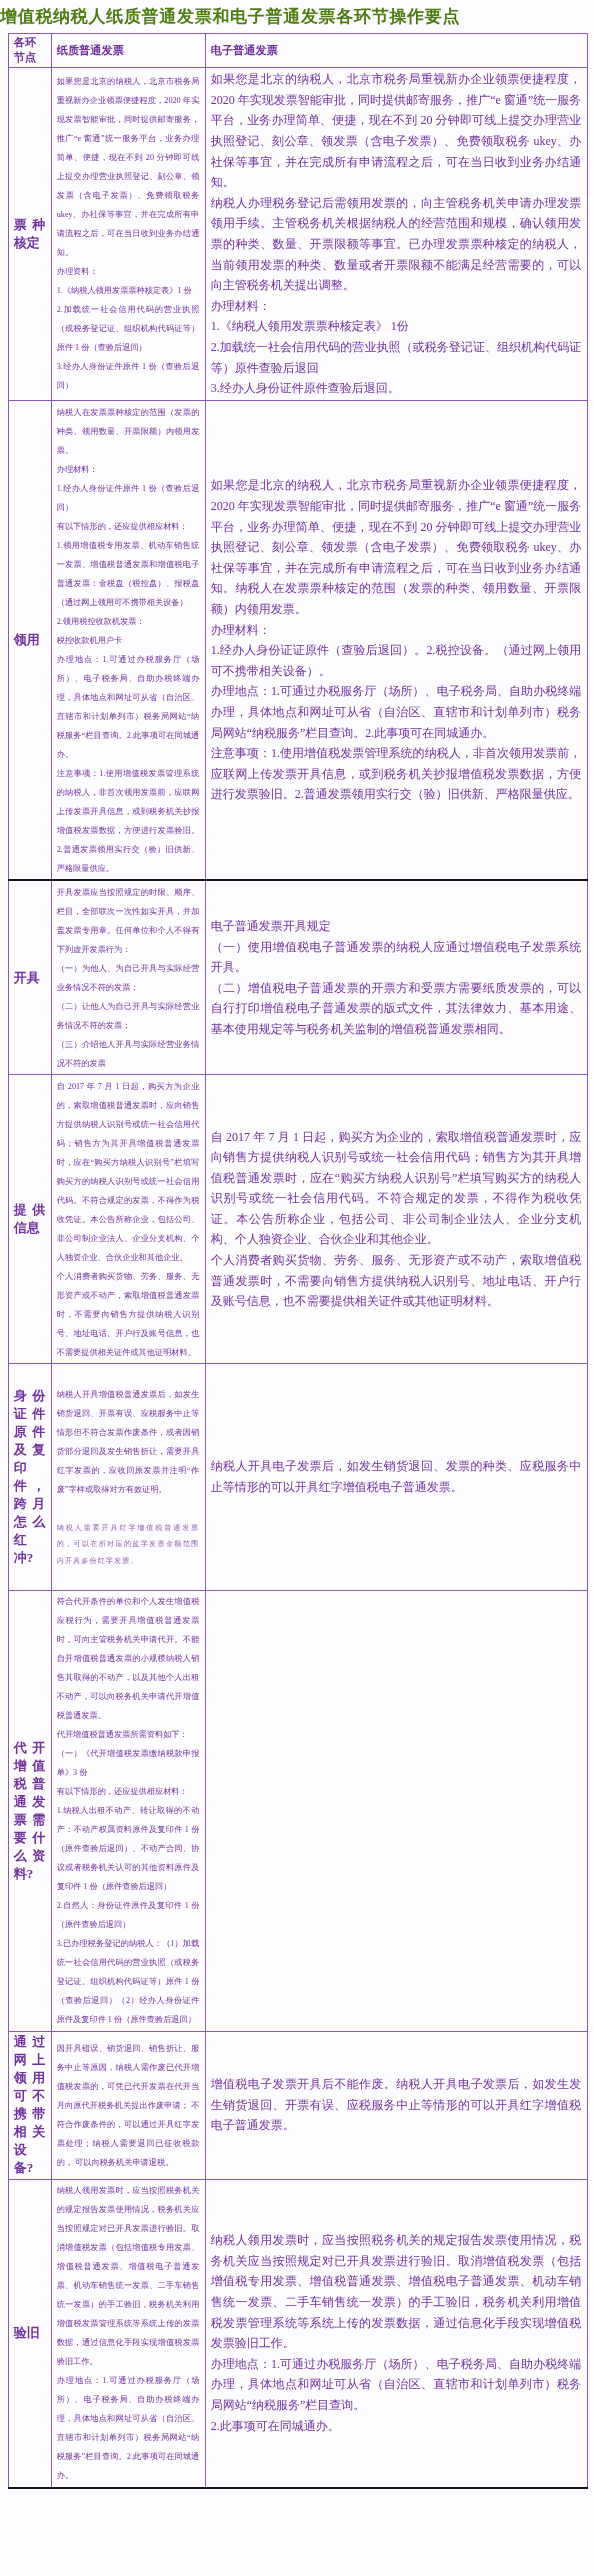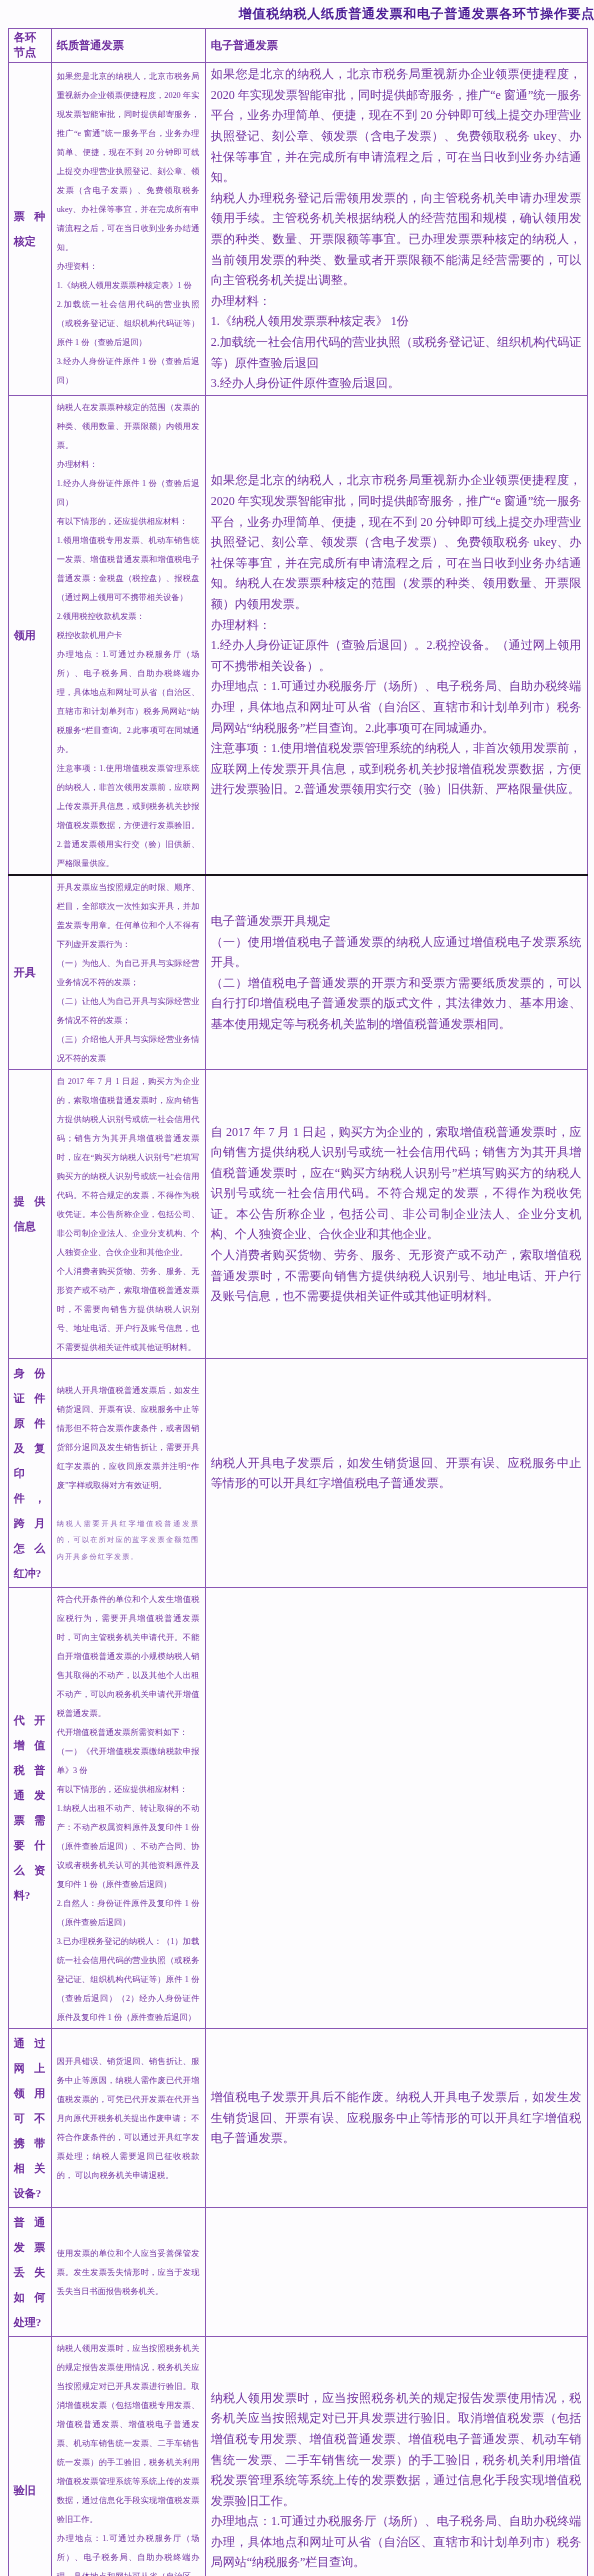--- a/index.html
+++ b/index.html
@@ -2,23 +2,23 @@
 <html lang="zh" style="font-size:12px"><head>
 <meta charset="utf-8">
 <style>
   html,body{
     margin:0;padding:0;background:#fdfcfe;
     font-family:"Liberation Serif","DejaVu Serif",serif;
   }
   .page{width:595px;margin:0;background:#fdfcfe;}
   .doc-title{
     padding:5.2px 0 4.5px 0;
-    text-align:right;
-    font-size:13px;font-weight:bold;
-    color:#4c1d95;letter-spacing:0.7px;
+    text-align:left;
+    font-size:17px;font-weight:bold;
+    color:#4d7c0f;letter-spacing:0.7px;
   }
   table.main{
     table-layout:fixed;border-collapse:collapse;
     margin-left:7.5px;width:580px;
     background:#fdfcfe;
   }
   table.main th,table.main td{
     border:0.7px solid #8a57b4;
     vertical-align:middle;
     color:#7030a0;
@@ -26,22 +26,22 @@
     box-sizing:border-box;
     overflow:hidden;
   }
   tr.thick-top th,tr.thick-top td{border-top:2.2px solid #171219;margin-left:31px;}
   tbody tr:last-child td{border-bottom:2.2px solid #171219;}
   thead th{
     font-size:11.2px;font-weight:bold;text-align:left;
     height:25px;padding-left:6px;
   }
   td.node{
-    font-size:11px;font-weight:bold;
-    text-align:justify;line-height:25px;
+    font-size:13px;font-weight:bold;
+    text-align:justify;line-height:18px;
     padding:1.5px 3px;
   }
   td.paper{
     font-size:8.2px;line-height:19px;
     text-align:justify;white-space:pre-line;
   }
   td.elec{
     font-size:12px;line-height:20.6px;
     text-align:justify;white-space:pre-line;
   }
@@ -118,43 +118,38 @@
 个人消费者购买货物、劳务、服务、无形资产或不动产，索取增值税普通发票时，不需要向销售方提供纳税人识别号、地址电话、开户行及账号信息，也不需要提供相关证件或其他证明材料。</td>
         <td class="elec">自 2017 年 7 月 1 日起，购买方为企业的，索取增值税普通发票时，应向销售方提供纳税人识别号或统一社会信用代码；销售方为其开具增值税普通发票时，应在“购买方纳税人识别号”栏填写购买方的纳税人识别号或统一社会信用代码。不符合规定的发票，不得作为税收凭证。本公告所称企业，包括公司、非公司制企业法人、企业分支机构、个人独资企业、合伙企业和其他企业。
 个人消费者购买货物、劳务、服务、无形资产或不动产，索取增值税普通发票时，不需要向销售方提供纳税人识别号、地址电话、开户行及账号信息，也不需要提供相关证件或其他证明材料。</td>
       </tr>
       <tr style="height:127px">
         <td class="node">身份证件原件及复印件，跨月怎么红冲?</td>
         <td class="paper">
           <div style="white-space:pre-line">纳税人开具增值税普通发票后，如发生销货退回、开票有误、应税服务中止等情形但不符合发票作废条件，或者因销货部分退回及发生销售折让，需要开具红字发票的，应收回原发票并注明“作废”字样或取得对方有效证明。</div>
           <div class="cell-note">纳税人需要开具红字增值税普通发票的，可以在所对应的蓝字发票金额范围内开具多份红字发票。</div>
         </td>
-        <td class="elec">纳税人开具电子发票后，如发生销货退回、开票有误、应税服务中止等情形的可以开具红字增值税电子普通发票。</td>
+        <td class="elec">纳税人开具电子发票后，如发生销货退回、发票的种类、应税服务中止等情形的可以开具红字增值税电子普通发票。</td>
       </tr>
       <tr style="height:360px">
         <td class="node">代开增值税普通发票需要什么资料?</td>
         <td class="paper">符合代开条件的单位和个人发生增值税应税行为，需要开具增值税普通发票时，可向主管税务机关申请代开。不能自开增值税普通发票的小规模纳税人销售其取得的不动产，以及其他个人出租不动产，可以向税务机关申请代开增值税普通发票。
 代开增值税普通发票所需资料如下：
 （一）《代开增值税发票缴纳税款申报单》3 份
 有以下情形的，还应提供相应材料：
 1.纳税人出租不动产、转让取得的不动产：不动产权属资料原件及复印件 1 份（原件查验后退回）、不动产合同、协议或者税务机关认可的其他资料原件及复印件 1 份（原件查验后退回）
 2.自然人：身份证件原件及复印件 1 份（原件查验后退回）
 3.已办理税务登记的纳税人：（1）加载统一社会信用代码的营业执照（或税务登记证、组织机构代码证等）原件 1 份（查验后退回）（2）经办人身份证件原件及复印件 1 份（原件查验后退回）</td>
         <td class="elec"></td>
       </tr>
       <tr style="height:112px">
         <td class="node">通过网上领用可不携带相关设备?</td>
         <td class="paper">因开具错误、销货退回、销售折让、服务中止等原因，纳税人需作废已代开增值税发票的，可凭已代开发票在代开当月向原代开税务机关提出作废申请； 不符合作废条件的，可以通过开具红字发票处理；纳税人需要退回已征收税款的， 可以向税务机关申请退税。</td>
         <td class="elec">增值税电子发票开具后不能作废。纳税人开具电子发票后，如发生发生销货退回、开票有误、应税服务中止等情形的可以开具红字增值税电子普通发票。</td>
       </tr>
-      <tr style="height:58px">
-        <td class="node">普通发票丢失如何处理?</td>
-        <td class="paper">使用发票的单位和个人应当妥善保管发票。发生发票丢失情形时，应当于发现丢失当日书面报告税务机关。</td>
-        <td class="elec"></td>
-      </tr>
       <tr style="height:225px">
         <td class="node">验旧</td>
         <td class="paper">纳税人领用发票时，应当按照税务机关的规定报告发票使用情况，税务机关应当按照规定对已开具发票进行验旧。取消增值税发票（包括增值税专用发票、增值税普通发票、增值税电子普通发票、机动车销售统一发票、二手车销售统一发票）的手工验旧，税务机关利用增值税发票管理系统等系统上传的发票数据，通过信息化手段实现增值税发票验旧工作。
 办理地点：1.可通过办税服务厅（场所）、电子税务局、自助办税终端办理，具体地点和网址可从省（自治区、直辖市和计划单列市）税务局网站“纳税服务”栏目查询。2.此事项可在同城通办。</td>
         <td class="elec">纳税人领用发票时，应当按照税务机关的规定报告发票使用情况，税务机关应当按照规定对已开具发票进行验旧。取消增值税发票（包括增值税专用发票、增值税普通发票、增值税电子普通发票、机动车销售统一发票、二手车销售统一发票）的手工验旧，税务机关利用增值税发票管理系统等系统上传的发票数据，通过信息化手段实现增值税发票验旧工作。
 办理地点：1.可通过办税服务厅（场所）、电子税务局、自助办税终端办理，具体地点和网址可从省（自治区、直辖市和计划单列市）税务局网站“纳税服务”栏目查询。
 2.此事项可在同城通办。</td>
       </tr>
 
     </tbody>

